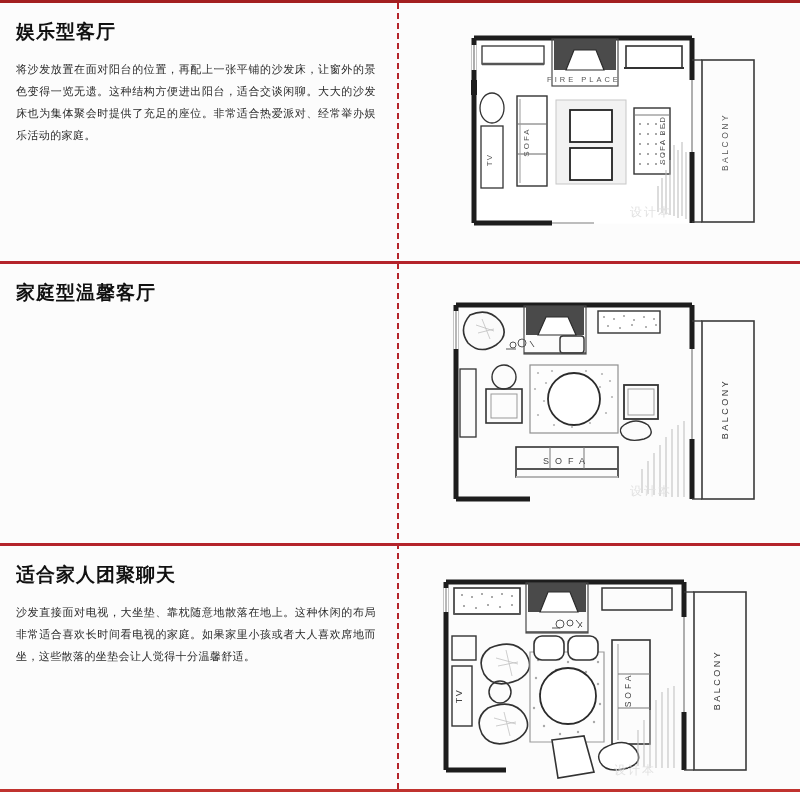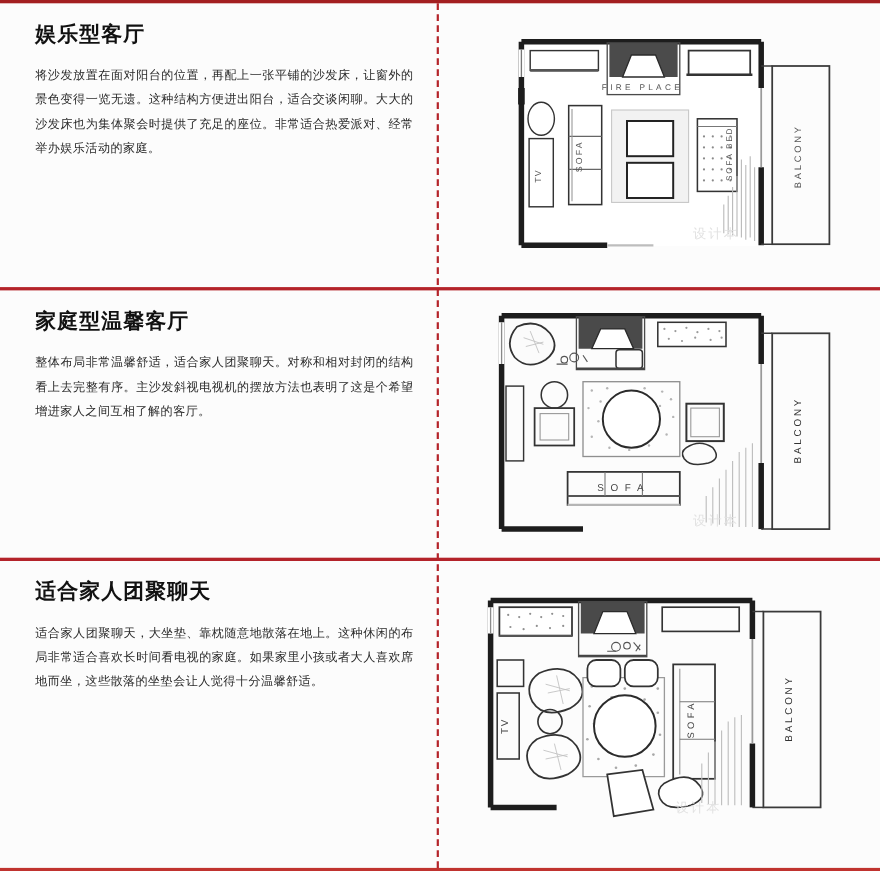--- a/index.html
+++ b/index.html
@@ -24,27 +24,27 @@
     border-left:2px dashed #b4242a;
     z-index:5;
   }
   .section{
     position:relative;
     display:flex;
     box-sizing:border-box;
     width:800px;
   }
   .sec1{height:261px;border-bottom:3px solid #b4232a;}
-  .sec2{height:246px;border-bottom:3px solid #b4232a;}
+  .sec2{height:282px;border-bottom:3px solid #b4232a;}
   .sec3{height:256px;}
 
   .text-col{
     width:398px;
     box-sizing:border-box;
-    padding:18px 22px 10px 32px;
+    padding:18px 22px 10px 16px;
   }
   .plan-col{
     flex:1;
     position:relative;
     display:flex;
     align-items:center;
     justify-content:center;
   }
   h2.title{
     margin:0 0 14px 0;
@@ -169,21 +169,20 @@
 
           <text x="196" y="196" font-size="12" fill="#e2e2e2" font-family="Liberation Sans, sans-serif" letter-spacing="2">设计本</text>
         </svg>
       </div>
     </div>
   </div>
 
   <div class="section sec2">
     <div class="text-col">
       <h2 class="title">家庭型温馨客厅</h2>
-      <p class="body">整体布局非常温馨舒适，适合家人团聚聊天。对称和相对封闭的结构看上去完整有序。主沙发斜视电视机的摆放方法也表明了这是个希望增进家人之间互相了解的客厅。</p>
     </div>
     <div class="plan-col">
       <div class="plan">
         <svg width="330" height="230" viewBox="0 0 330 230">
           <g fill="none" stroke="#2b2b2b">
 
             <path d="M22 16 H258" stroke="#1d1d1d" stroke-width="5"></path>
             <path d="M22 16 V210" stroke="#1d1d1d" stroke-width="5"></path>
             <path d="M22 210 H96" stroke="#1d1d1d" stroke-width="5"></path>
             <path d="M258 16 V60" stroke="#1d1d1d" stroke-width="5"></path>
@@ -287,21 +286,21 @@
           <text x="294" y="120" font-size="9" fill="#333" text-anchor="middle" font-family="Liberation Sans, sans-serif" transform="rotate(-90 294 120)" letter-spacing="2.5">BALCONY</text>
           <text x="196" y="206" font-size="12" fill="#e2e2e2" font-family="Liberation Sans, sans-serif" letter-spacing="2">设计本</text>
         </svg>
       </div>
     </div>
   </div>
 
   <div class="section sec3">
     <div class="text-col">
       <h2 class="title">适合家人团聚聊天</h2>
-      <p class="body">适合家人团聚聊天，大坐垫、靠枕随意地散落在地上。这种休闲的布局非常适合喜欢长时间看电视的家庭。如果家里小孩或者大人喜欢席地而坐，这些散落的坐垫会让人觉得十分温馨舒适。</p>
+      <p class="body">沙发直接面对电视，大坐垫、靠枕随意地散落在地上。这种休闲的布局非常适合喜欢长时间看电视的家庭。如果家里小孩或者大人喜欢席地而坐，这些散落的坐垫会让人觉得十分温馨舒适。</p>
     </div>
     <div class="plan-col">
       <div class="plan">
         <svg width="330" height="225" viewBox="0 0 330 225">
           <g fill="none" stroke="#2b2b2b">
 
             <path d="M12 20 H250" stroke="#1d1d1d" stroke-width="5"></path>
             <path d="M12 20 V208" stroke="#1d1d1d" stroke-width="5"></path>
             <path d="M12 208 H72" stroke="#1d1d1d" stroke-width="5"></path>
             <path d="M250 20 V55" stroke="#1d1d1d" stroke-width="5"></path>

